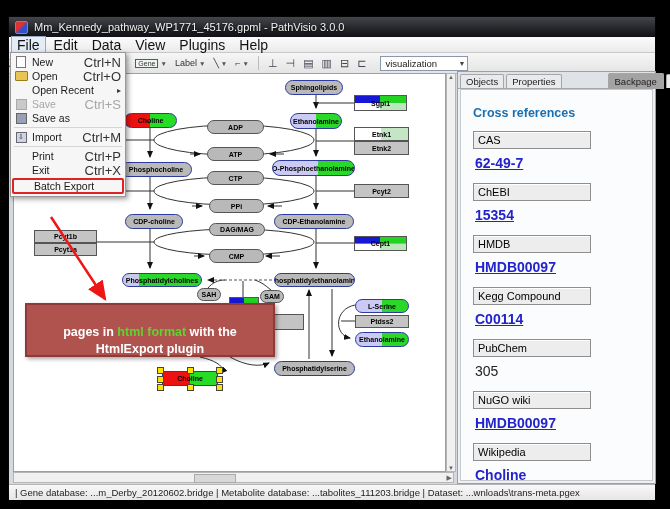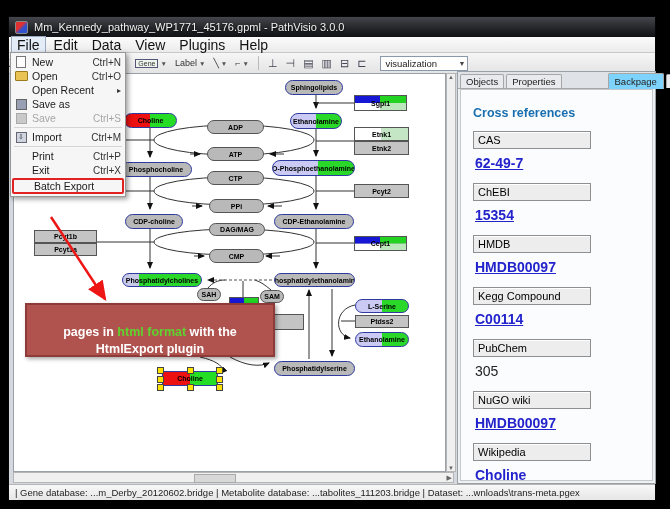--- a/index.html
+++ b/index.html
@@ -52,39 +52,39 @@
   .hscroll .arr{position:absolute;right:1px;top:0;font-size:7px;color:#666;line-height:9px;}
   .vscroll{position:absolute;left:437px;top:56px;width:10px;height:399px;background:#f0f0f0;
     border:1px solid #b5b5b5;box-sizing:border-box;}
   .vscroll .arr{position:absolute;left:1px;font-size:6px;color:#666;}
   
   .filemenu{position:absolute;left:1px;top:35px;width:114px;background:#f6f6f6;border:1px solid #979797;
     box-shadow:2px 2px 5px rgba(0,0,0,.4);z-index:10;padding:2px 0;font-size:10.5px;color:#1a1a1a;}
   .fm-item{display:flex;align-items:center;height:14px;padding:0 4px 0 3px;}
   .fm-item .fico{width:14px;height:11px;margin-right:4px;display:flex;align-items:center;justify-content:center;}
   .fm-item .flabel{flex:1;}
-  .fm-item .fshort{font-size:10px;color:#333;}
+  .fm-item .fshort{font-size:13px;color:#333;}
   .fm-item.disabled .flabel,.fm-item.disabled .fshort{color:#a6a6a6;}
   .fm-sep{height:1px;background:#d5d5d5;margin:2px 3px;}
   .fm-item.highlight{border:2px solid #e02222;border-radius:2px;height:12px;margin:1px 1px 0 1px;padding-left:2px;}
   .ic-page{width:8px;height:10px;background:#fff;border:1px solid #777;}
   .ic-folder{width:11px;height:8px;background:#e9c353;border:1px solid #9a7b1d;border-radius:1px;}
   .ic-disk{width:9px;height:9px;background:#9aa0b4;border:1px solid #666;}
   .ic-disk.gray{background:#c9c9c9;border-color:#aaa;}
   .ic-port{width:9px;height:9px;background:#cfd4dd;border:1px solid #667;font-size:7px;line-height:8px;text-align:center;color:#234;}
   .fm-sub{font-size:8px;color:#333;}
   
   svg.overlay{position:absolute;left:0;top:0;z-index:15;pointer-events:none;}
   
   .sidepanel{position:absolute;left:448px;top:54px;width:199px;height:413px;background:#eef0f2;
     border:1px solid #9aa0a8;box-sizing:border-box;}
   .tabs{display:flex;align-items:flex-end;height:16px;background:#dfe3e8;border-bottom:1px solid #a6a6a6;}
   .tab{font-size:9.5px;color:#222;border:1px solid #a6a6a6;border-bottom:none;background:#e8eaed;
     padding:1px 5px;margin-left:2px;border-radius:2px 2px 0 0;}
-  .tab.active{background:#7dd3fc;font-weight:normal;padding:2px 6px;position:relative;top:1px;margin-left:46px;}
+  .tab.active{background:#a3a3a3;font-weight:normal;padding:2px 6px;position:relative;top:1px;margin-left:46px;}
   .panelbody{position:absolute;left:2px;top:17px;right:2px;bottom:2px;background:#fbfcfd;
     border:1px solid #c4c8cc;overflow:hidden;}
   .xref-head{color:#1a6fb0;font-weight:bold;font-size:12.5px;margin:16px 0 4px 12px;}
   .refblock{margin:0 0 0 12px;}
   .refname{width:108px;background:#ededed;border:1px solid #8f8f8f;box-shadow:inset 0 1px 0 #fff;
     font-weight:normal;font-size:11px;color:#000;padding:2px 4px;margin-top:11px;}
   .refval{font-size:14px;font-weight:bold;color:#2323cc;text-decoration:underline;margin:6px 0 0 2px;display:inline-block;}
   .refval.plain{color:#222;text-decoration:none;font-weight:normal;}
   .expr-head{font-weight:bold;font-size:12px;color:#000;margin:12px 0 0 4px;}
   
@@ -308,32 +308,32 @@
           <span class="ic-folder"></span>
         </span>
       <span class="flabel">Open</span>
       <span class="fshort">Ctrl+O</span>
     </div>
     <div class="fm-item">
       <span class="fico"></span>
       <span class="flabel">Open Recent</span>
       <span class="fm-sub">▸</span>
     </div>
-    <div class="fm-item">
-      <span class="fico">
-          <span class="ic-disk"></span>
-        </span>
-      <span class="flabel">Save as</span>
-    </div>
     <div class="fm-item disabled">
       <span class="fico">
           <span class="ic-disk gray"></span>
         </span>
       <span class="flabel">Save</span>
       <span class="fshort">Ctrl+S</span>
+    </div>
+    <div class="fm-item">
+      <span class="fico">
+          <span class="ic-disk"></span>
+        </span>
+      <span class="flabel">Save as</span>
     </div>
     <div class="fm-sep"></div>
     <div class="fm-item">
       <span class="fico">
           <span class="ic-port">⇩</span>
         </span>
       <span class="flabel">Import</span>
       <span class="fshort">Ctrl+M</span>
     </div>
     <div class="fm-sep"></div>

